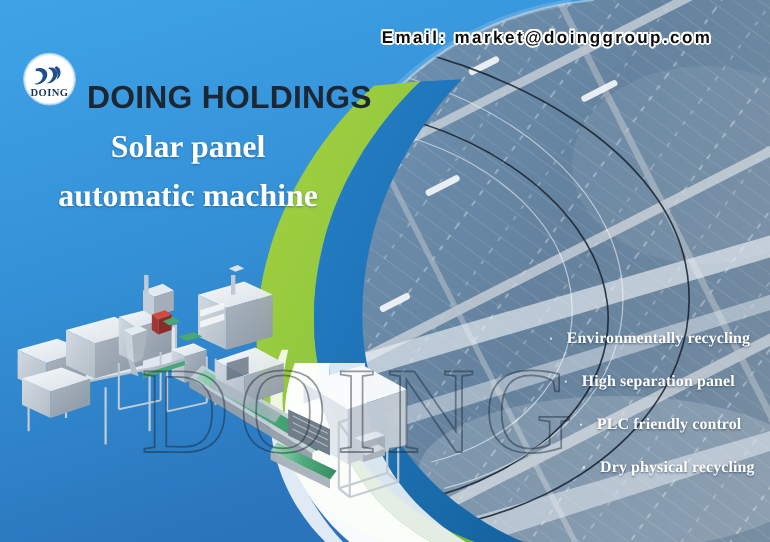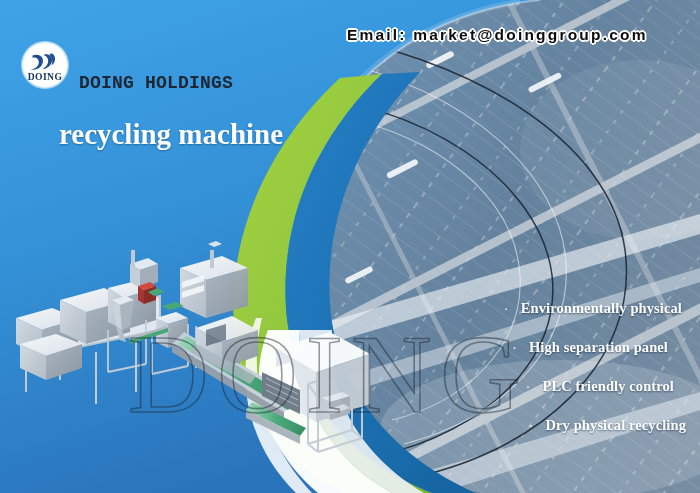--- a/index.html
+++ b/index.html
@@ -16,21 +16,21 @@
 
   
   .photo-clip{clip-path:path('M700,0 L700,493 L392,493 C300,430 268,310 300,190 C330,76 430,10 540,0 Z');}
   .photo{position:absolute;inset:0;}
 
   
   
   .logo-row{position:absolute;left:22px;top:37px;display:flex;align-items:center;gap:11px;}
   .logo-mark{width:46px;height:46px;border-radius:50%;background:radial-gradient(circle at 42% 36%,#ffffff 58%,#eef6fd 78%,#dcebf9 100%);
     box-shadow:0 0 0 1px rgba(255,255,255,.55);display:block;position:relative;flex:0 0 auto;}
-  .brand{font-family:Liberation Mono, monospace;font-size:18px;font-weight:700;color:#1d2733;letter-spacing:.2px;white-space:nowrap;margin-top:36px;}
+  .brand{font-family:Liberation Sans, sans-serif;font-size:29px;font-weight:700;color:#1d2733;letter-spacing:.2px;white-space:nowrap;margin-top:36px;}
 
   .contact{position:absolute;left:347px;top:26px;width:346px;}
   .contact div{
     font-family:"Liberation Sans",sans-serif;font-weight:700;color:#0d0d0d;white-space:nowrap;
     text-shadow:
       -1.4px -1.4px 0 #fff, 1.4px -1.4px 0 #fff, -1.4px 1.4px 0 #fff, 1.4px 1.4px 0 #fff,
       -1.8px 0 0 #fff, 1.8px 0 0 #fff, 0 -1.8px 0 #fff, 0 1.8px 0 #fff;
   }
   .c-email{font-size:15.5px;letter-spacing:2.2px;margin-bottom:19px;}
   .c-phone{font-size:14.5px;letter-spacing:.15px;}
@@ -368,27 +368,28 @@
       </svg>
     </span>
     <span class="brand">DOING HOLDINGS</span>
   </div>
 
   <div class="contact">
     <div class="c-email">Email: market@doinggroup.com</div>
   </div>
 
   <div class="headline">
-    <span>recycling machine</span>
+    <span>Solar panel</span>
+    <span>automatic machine</span>
   </div>
 
   <div class="bullets">
     <div class="bullet b0">
       <span class="dot">·</span>
-      <span class="btxt">Environmentally physical</span>
+      <span class="btxt">Environmentally recycling</span>
     </div>
     <div class="bullet b1">
       <span class="dot">·</span>
       <span class="btxt">High separation panel</span>
     </div>
     <div class="bullet b2">
       <span class="dot">·</span>
       <span class="btxt">PLC friendly control</span>
     </div>
     <div class="bullet b3">

